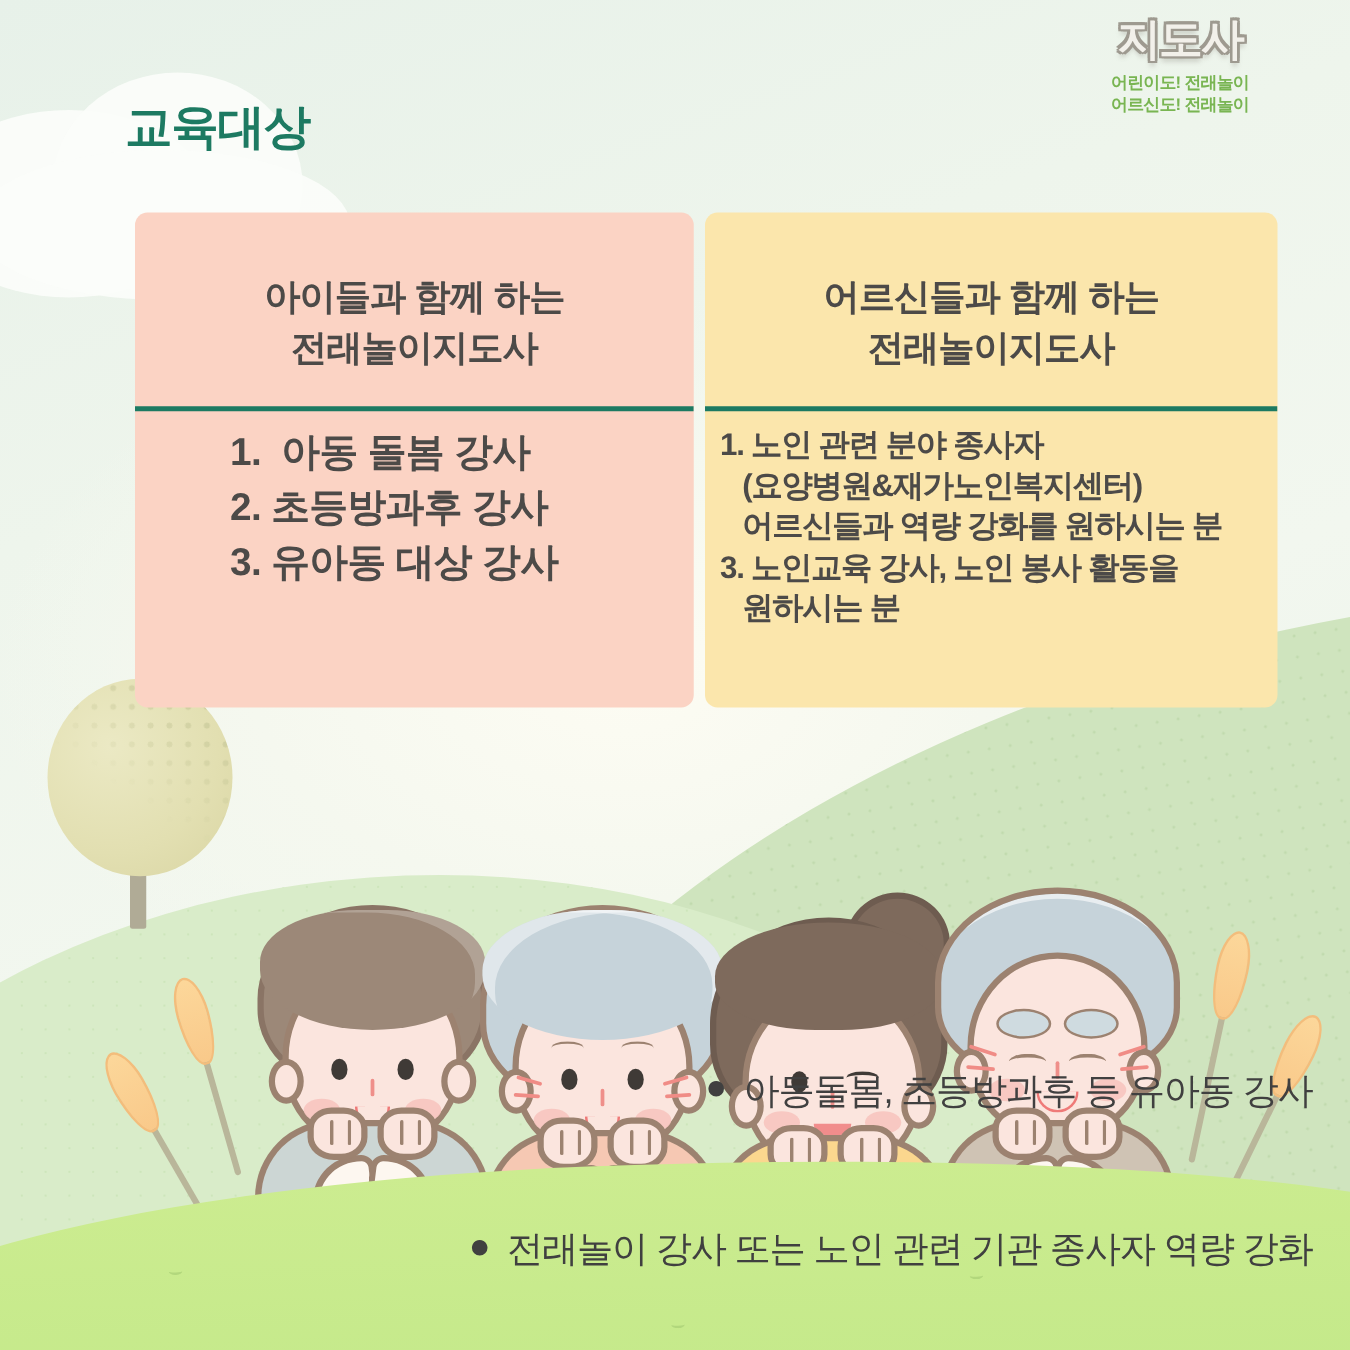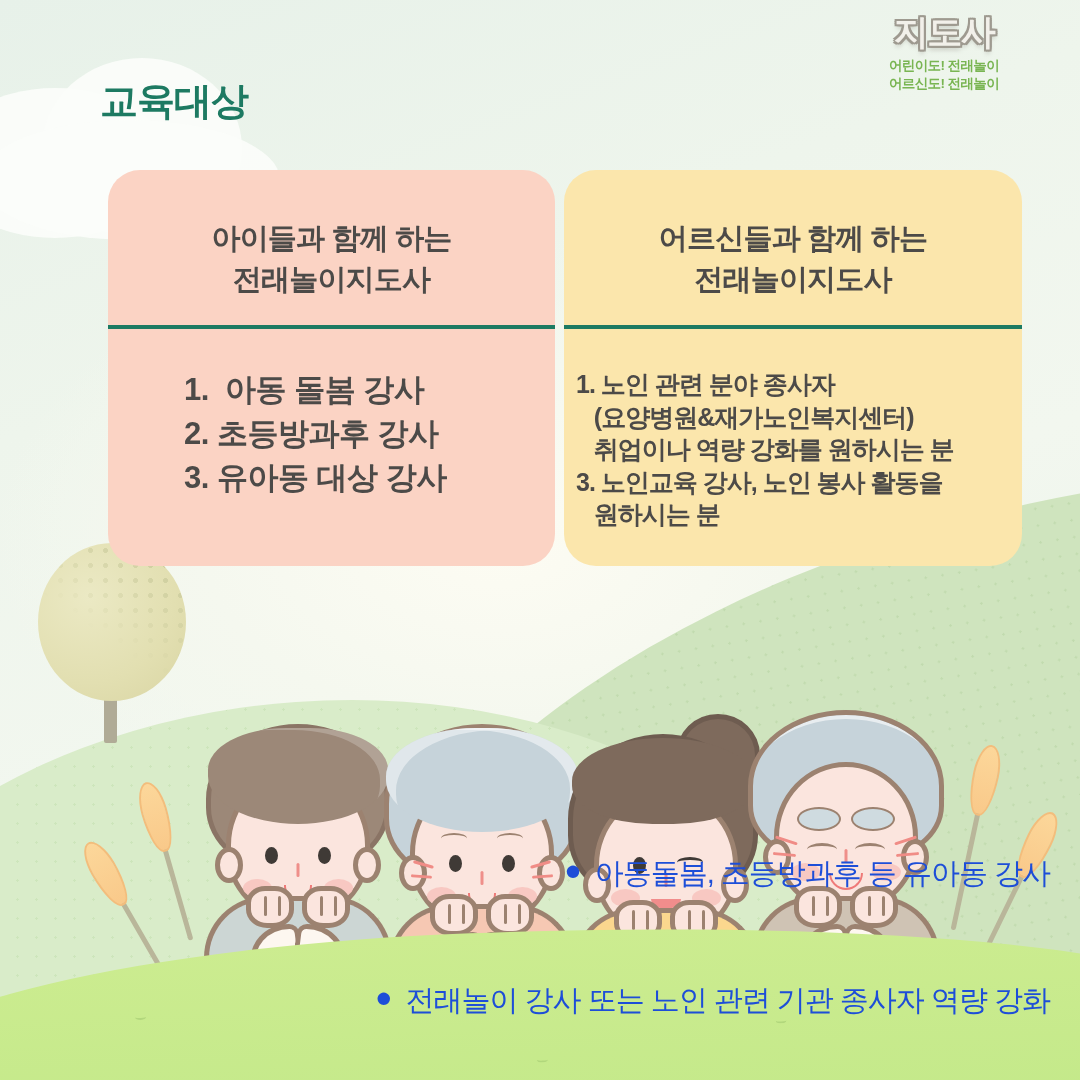--- a/index.html
+++ b/index.html
@@ -175,49 +175,49 @@
     text-shadow:
       -2px 0 #9e9a90, 2px 0 #9e9a90, 0 -2px #9e9a90, 0 2px #9e9a90,
       -2px -2px #9e9a90, 2px -2px #9e9a90, -2px 2px #9e9a90, 2px 2px #9e9a90,
       0 4px 4px rgba(120,115,105,.35);
   }
   .logo .l1 { font-size:41px; }
   .logo .l2 { font-size:35px; }
   .logo .sub { margin-top:7px; font-size:13.5px; font-weight:bold; color:#79b552; line-height:1.32; letter-spacing:-.6px; }
 
   .cards { position:absolute; left:108px; top:170px; width:914px; height:396px; display:flex; gap:9px; }
-  .card { position:relative; border-radius:32px; overflow:hidden; }
+  .card { position:relative; border-radius:10px; overflow:hidden; }
   .card.pink   { width:447px; background:#fbd3c4; }
   .card.yellow { width:458px; background:#fbe6ac; }
 
   .card-head {
     padding-top:48px; text-align:center;
     font-size:29px; font-weight:600; color:#4c4a48; line-height:1.42;
     letter-spacing:-.8px;
   }
   .divider {
     position:absolute; left:0; right:0; top:155px;
     height:4px; background:#1c7a62;
   }
-  .card-list { position:absolute; left:0; right:0; top:170px; padding:0 18px;margin-top:28px; }
+  .card-list { position:absolute; left:0; right:0; top:170px; padding:0 18px; }
 
   .pink .card-list { padding-left:76px; }
   .pink .li {
     font-size:31px; font-weight:600; color:#4c4a48;
     line-height:1.42; letter-spacing:-.5px; white-space:pre;
   }
   .yellow .card-list { padding-left:12px; }
   .yellow .li {
     font-size:25px; font-weight:600; color:#4c4a48;
     line-height:1.30; letter-spacing:-1px; white-space:pre;
   }
 
   .bullets { position:absolute; left:0; right:30px; bottom:16px; text-align:right; }
   .bullets .b {
-    font-size:29px; color:#1d4ed8; line-height:1.46; letter-spacing:-1px;
+    font-size:29px; color:#404040; line-height:1.46; letter-spacing:-1px;
     white-space:pre;
   }
   .bullets .dot { display:inline-block; margin-right:14px; transform:translateY(-3px); }
 </style>
 </head>
 <body>
 
 <div id="stage">
   <div class="sky"></div>
 
@@ -382,21 +382,21 @@
 
     <div class="card yellow">
       <div class="card-head">
         <div>어르신들과 함께 하는</div>
         <div>전래놀이지도사</div>
       </div>
       <div class="divider"></div>
       <div class="card-list">
         <div class="li">1. 노인 관련 분야 종사자</div>
         <div class="li">   (요양병원&amp;재가노인복지센터)</div>
-        <div class="li">   취업이나 역량 강화를 원하시는 분</div>
+        <div class="li">   어르신들과 역량 강화를 원하시는 분</div>
         <div class="li">3. 노인교육 강사, 노인 봉사 활동을</div>
         <div class="li">   원하시는 분</div>
       </div>
     </div>
 
   </div>
 
   <div class="bullets">
     <div class="b">
       <span class="dot">●</span><span>아동돌봄, 초등방과후 등 유아동 강사</span>

